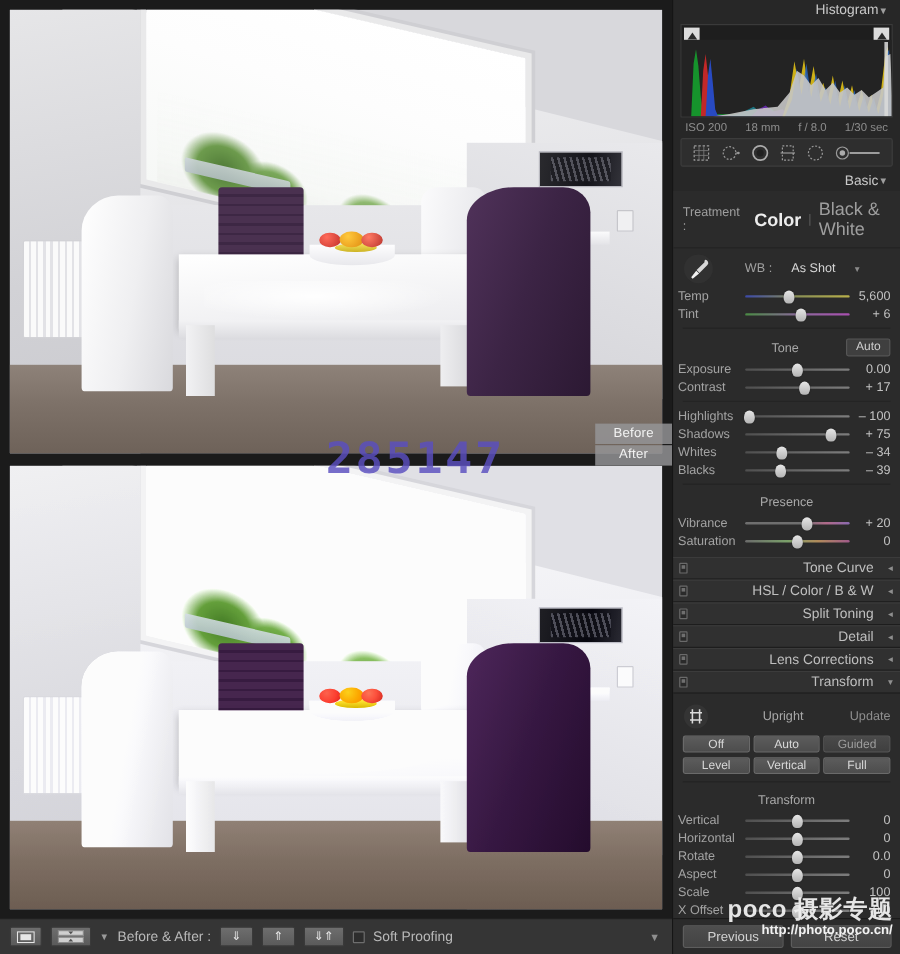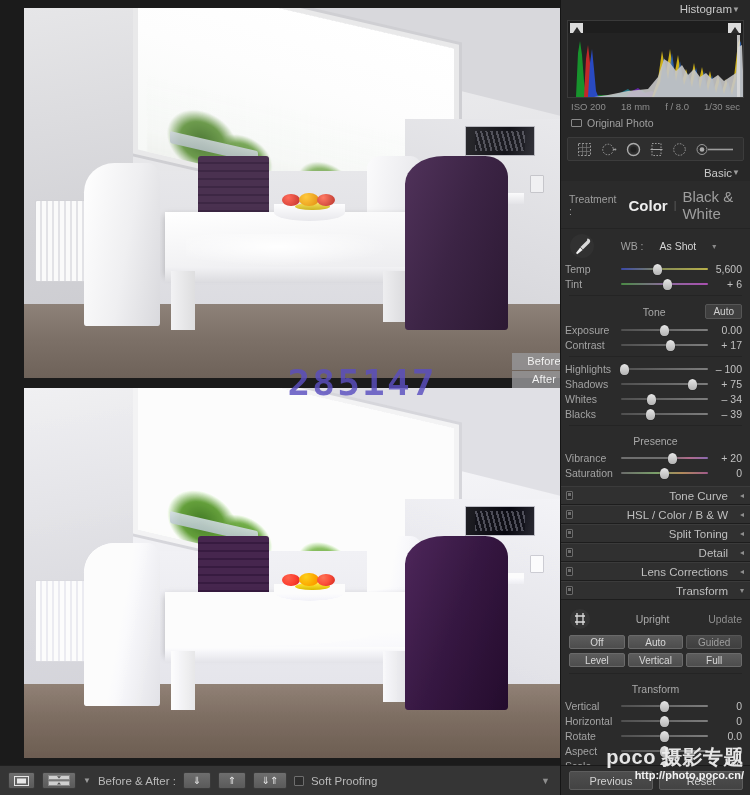--- a/index.html
+++ b/index.html
@@ -8,21 +8,20 @@
     background: #1c1c1c;
     font-family: "Liberation Sans", sans-serif;
     overflow: hidden;
   }
   #app { position: relative; width: 750px; height: 795px; background: #1b1b1b; }
 
   
   #photo-area {
     position: absolute; left: 0; top: 0; width: 560px; height: 765px;
     background: #1b1b1b;
-    margin-left: 16px;
   }
   .photo-pane { position: absolute; left: 8px; width: 544px; background: #000; overflow: hidden; }
   #pane-before { top: 8px; height: 370px; }
   #pane-after  { top: 388px; height: 370px; }
 
   
   .scene { position: absolute; inset: 0; overflow: hidden; background: #d8d8dc; }
   .wall-left {
     position: absolute; left: 0; top: 0; width: 20%; height: 100%;
     background: linear-gradient(170deg,#e6e6e8 0%, #d2d2d6 60%, #c9c9ce 100%);
@@ -492,24 +491,20 @@
       </svg>
     </div>
 
     <div class="exif-row">
       <span>ISO 200</span>
       <span>18 mm</span>
       <span>f / 8.0</span>
       <span>1/30 sec</span>
     </div>
 
-    <div class="orig-row">
-      <span class="orig-icon"></span>
-      <span>Original Photo</span>
-    </div>
 
     <div class="tool-strip">
       <svg class="tool-ico" width="15" height="15" viewBox="0 0 15 15">
         <rect x="1.5" y="1.5" width="12" height="12" fill="none" stroke="#b9b9b9" stroke-dasharray="2 1.5"></rect>
         <line x1="5.5" y1="1.5" x2="5.5" y2="13.5" stroke="#8f8f8f" stroke-width=".7"></line>
         <line x1="9.5" y1="1.5" x2="9.5" y2="13.5" stroke="#8f8f8f" stroke-width=".7"></line>
         <line x1="1.5" y1="5.5" x2="13.5" y2="5.5" stroke="#8f8f8f" stroke-width=".7"></line>
         <line x1="1.5" y1="9.5" x2="13.5" y2="9.5" stroke="#8f8f8f" stroke-width=".7"></line>
       </svg>
       <svg class="tool-ico" width="16" height="15" viewBox="0 0 16 15">

